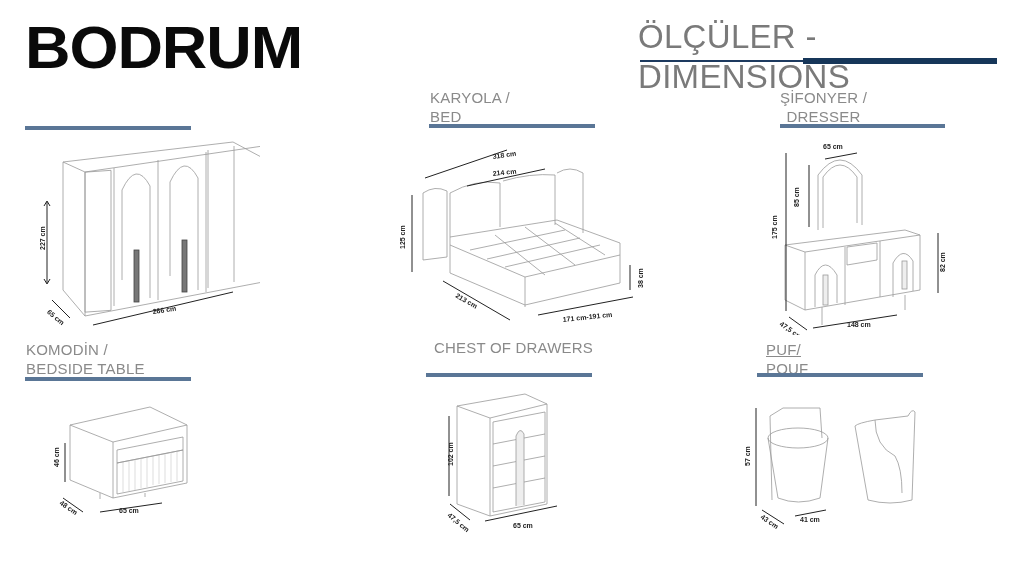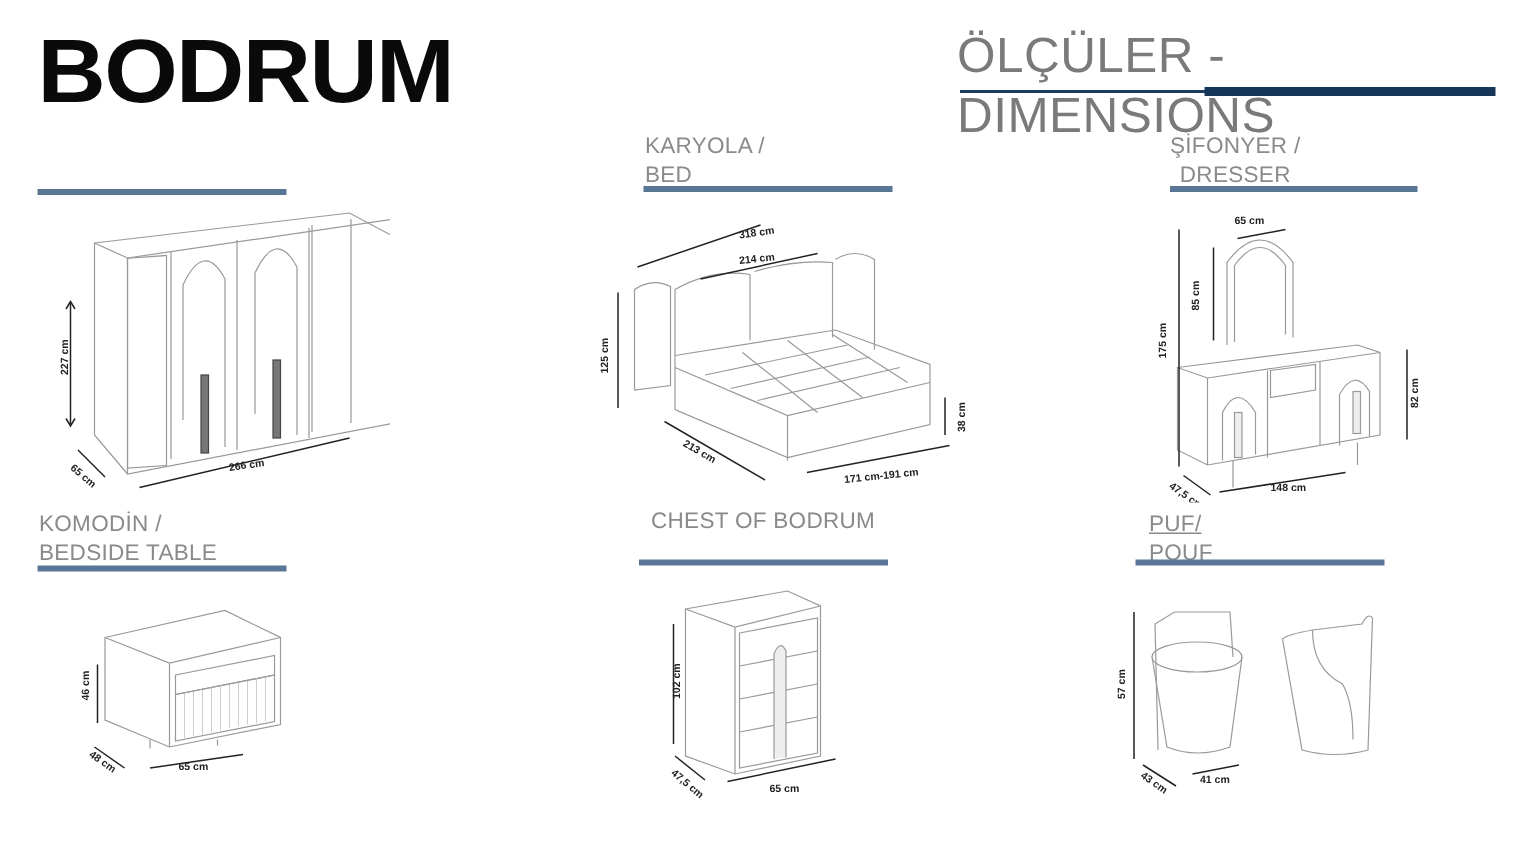--- a/index.html
+++ b/index.html
@@ -37,21 +37,21 @@
 </div>
 <div class="sec-under" style="left:780px;top:124px;width:165px;"></div>
 
 <div class="sec-title" style="left:26px;top:340px;">
   <div>KOMODİN /</div>
   <div>BEDSIDE TABLE</div>
 </div>
 <div class="sec-under" style="left:25px;top:377px;width:166px;"></div>
 
 <div class="sec-title" style="left:434px;top:338px;">
-  <div>CHEST OF BODRUM</div>
+  <div>CHEST OF DRAWERS</div>
 </div>
 <div class="sec-under" style="left:426px;top:373px;width:166px;"></div>
 
 <div class="sec-title" style="left:766px;top:340px;text-decoration:underline;">
   <div>PUF/</div>
   <div>POUF</div>
 </div>
 <div class="sec-under" style="left:757px;top:373px;width:166px;"></div>
 
 <svg class="drawing" style="left:30px;top:130px;" width="230" height="200" fill="none" stroke="#999" stroke-width="0.8">

